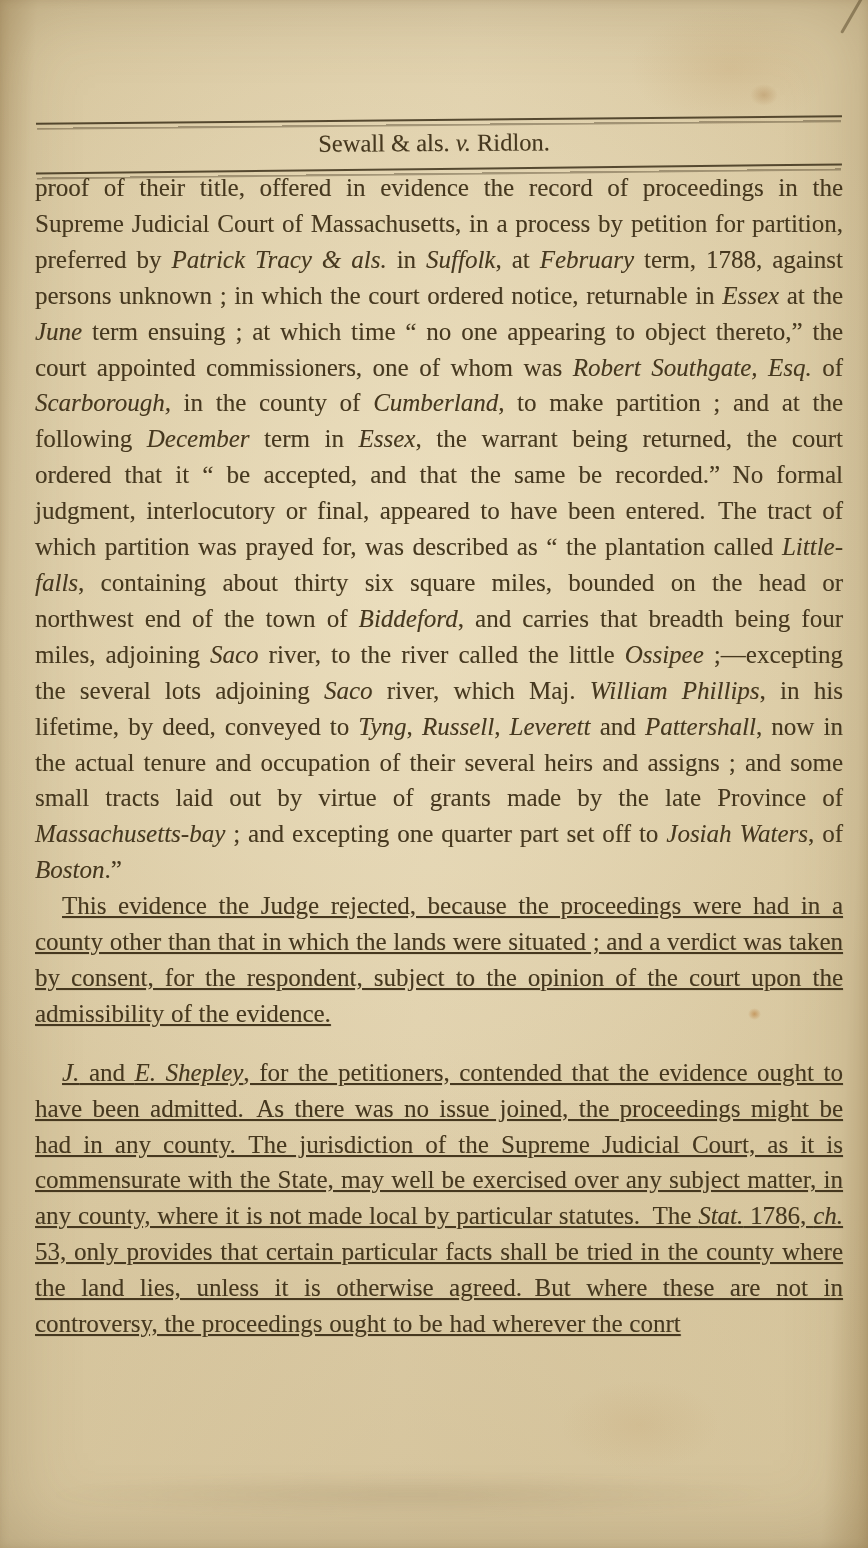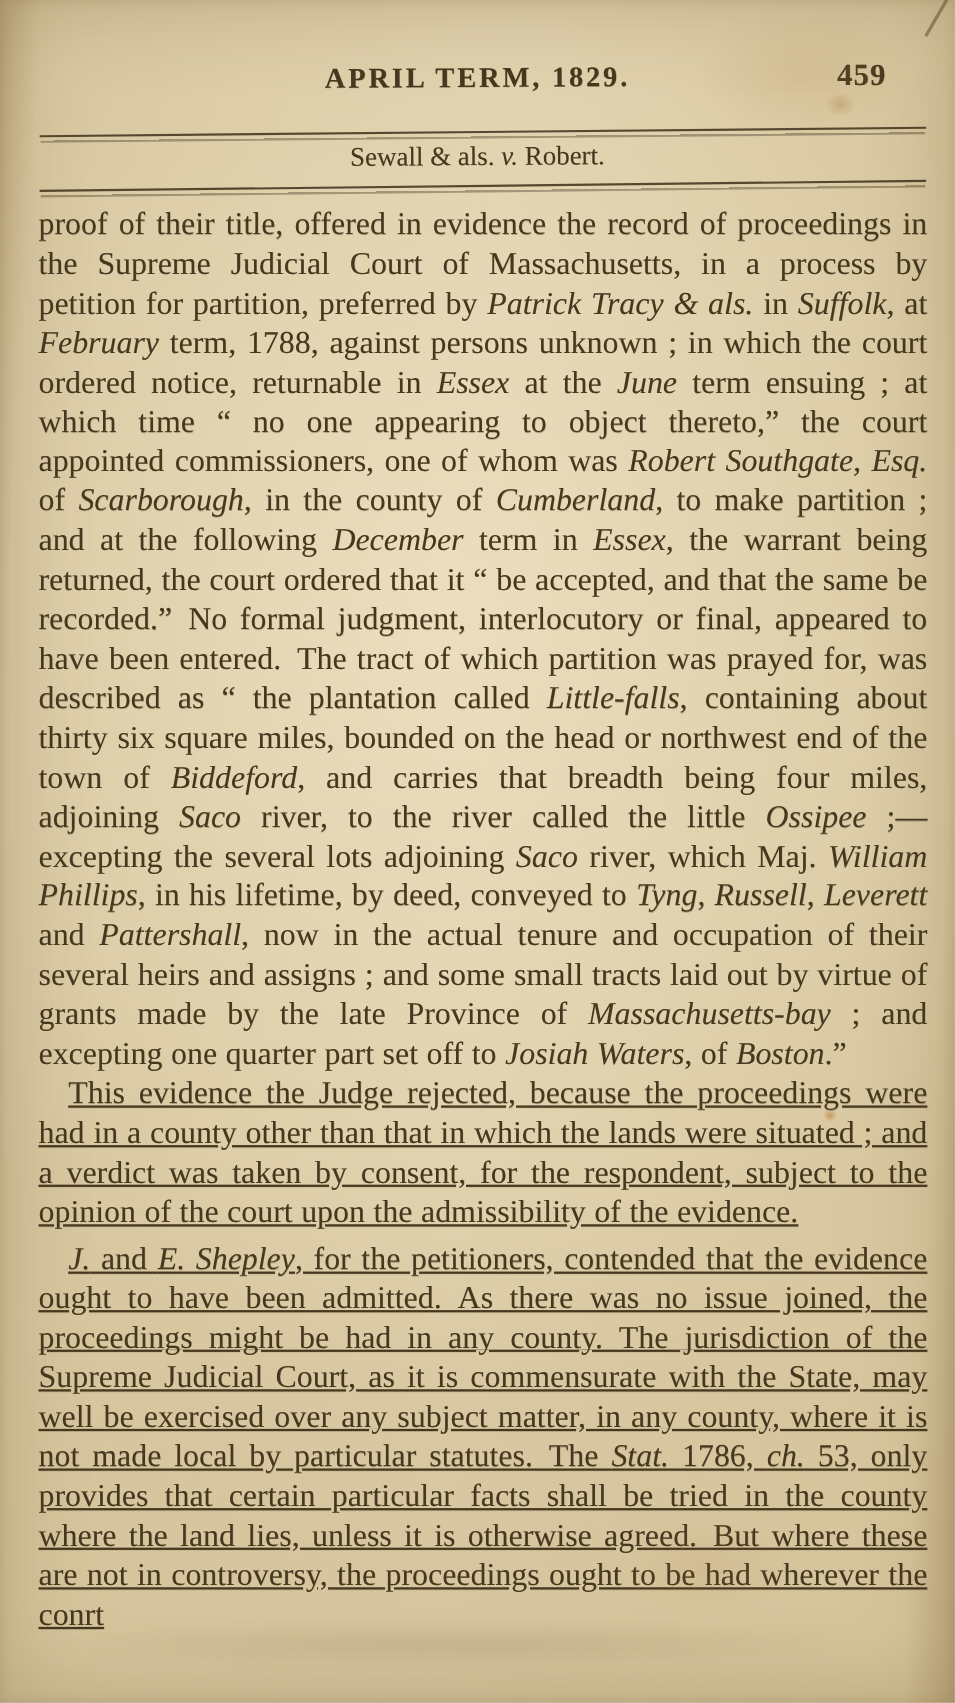--- a/index.html
+++ b/index.html
@@ -41,28 +41,28 @@
   .rule-bottom{top:168px;transform:rotate(-0.65deg);}
   .case-title{
     position:absolute;top:129px;left:0;right:0;
     text-align:center;font-size:24.5px;
     transform:rotate(-0.35deg);
     text-shadow:0.3px 0.3px 0.5px rgba(70,55,30,0.35);
   }
 
   
   .body-text{
-    position:absolute;top:187px;left:35px;width:808px;
-    font-size:29px;line-height:35.9px;text-align:justify;
+    position:absolute;top:170px;left:35px;width:808px;
+    font-size:25px;line-height:35.9px;text-align:justify;
     word-spacing:0.5px;
     text-shadow:0.3px 0.3px 0.6px rgba(70,55,30,0.30);
   }
   .body-text p{margin:0;}
   .body-text p.indent{text-indent:27px;text-decoration:underline;}
-  .body-text p.gap{margin-top:7px;}
+  .body-text p.gap{margin-top:23px;}
   .body-text i{font-style:italic;}
 
   
   .blemish{position:absolute;pointer-events:none;border-radius:50%;}
   .stain-top-right{top:8px;left:630px;width:200px;height:120px;
     background:radial-gradient(closest-side, rgba(176,130,70,0.16), rgba(176,130,70,0));}
   .stain-dot-upper{top:84px;left:750px;width:28px;height:22px;
     background:radial-gradient(closest-side, rgba(160,110,55,0.30), rgba(160,110,55,0));}
   .stain-dot-mid{top:1008px;left:748px;width:13px;height:12px;
     background:radial-gradient(closest-side, rgba(180,115,45,0.55), rgba(180,115,45,0));}
@@ -72,27 +72,23 @@
   .stain-bottom{top:1380px;left:560px;width:160px;height:90px;
     background:radial-gradient(closest-side, rgba(170,120,60,0.10), rgba(170,120,60,0));}
   .corner-mark{top:-8px;right:14px;width:3px;height:44px;border-radius:2px;
     background:rgba(95,78,48,0.55);transform:rotate(30deg);}
 </style>
 </head>
 <body>
 
 <div class="page" style="color: rgb(70, 56, 31); background-color: rgb(216, 199, 160);">
 
-  <div class="header">
-    <span class="running-head">APRIL TERM, 1829.</span>
-    <span class="page-number">459</span>
-  </div>
 
   <div class="rule rule-top"></div>
-  <div class="case-title"><span>Sewall &amp; als. </span><i>v.</i><span> Robert.</span></div>
+  <div class="case-title"><span>Sewall &amp; als. </span><i>v.</i><span> Ridlon.</span></div>
   <div class="rule rule-bottom"></div>
 
   <div class="body-text">
       <p><span>proof of their title, offered in evidence the record of proceedings in the Supreme Judicial Court of Massachusetts, in a process by petition for partition, preferred by </span><i>Patrick Tracy &amp; als.</i><span> in </span><i>Suffolk</i><span>, at </span><i>February</i><span> term, 1788, against persons unknown&nbsp;; in which the court ordered notice, returnable in </span><i>Essex</i><span> at the </span><i>June</i><span> term ensuing&nbsp;; at which time “&nbsp;no one appearing to object thereto,” the court appointed commissioners, one of whom was </span><i>Robert Southgate, Esq.</i><span> of </span><i>Scarborough,</i><span> in the county of </span><i>Cumberland</i><span>, to make partition&nbsp;; and at the following </span><i>December</i><span> term in </span><i>Essex</i><span>, the warrant being returned, the court ordered that it “&nbsp;be accepted, and that the same be recorded.” No formal judgment, interlocutory or final, appeared to have been entered. The tract of which partition was prayed for, was described as “&nbsp;the plantation called </span><i>Little-falls</i><span>, containing about thirty six square miles, bounded on the head or northwest end of the town of </span><i>Biddeford</i><span>, and carries that breadth being four miles, adjoining </span><i>Saco</i><span> river, to the river called the little </span><i>Ossipee</i><span>&nbsp;;—excepting the several lots adjoining </span><i>Saco</i><span> river, which Maj. </span><i>William Phillips</i><span>, in his lifetime, by deed, conveyed to </span><i>Tyng</i><span>, </span><i>Russell</i><span>, </span><i>Leverett</i><span> and </span><i>Pattershall</i><span>, now in the actual tenure and occupation of their several heirs and assigns&nbsp;; and some small tracts laid out by virtue of grants made by the late Province of </span><i>Massachusetts-bay</i><span>&nbsp;; and excepting one quarter part set off to </span><i>Josiah Waters</i><span>, of </span><i>Boston</i><span>.”</span></p>
       <p class="indent"><span>This evidence the Judge rejected, because the proceedings were had in a county other than that in which the lands were situated&nbsp;; and a verdict was taken by consent, for the respondent, subject to the opinion of the court upon the admissibility of the evidence.</span></p>
       <p class="indent gap"><i>J.</i><span> and </span><i>E. Shepley</i><span>, for the petitioners, contended that the evidence ought to have been admitted. As there was no issue joined, the proceedings might be had in any county. The jurisdiction of the Supreme Judicial Court, as it is commensurate with the State, may well be exercised over any subject matter, in any county, where it is not made local by particular statutes. The </span><i>Stat.</i><span> 1786, </span><i>ch.</i><span> 53, only provides that certain particular facts shall be tried in the county where the land lies, unless it is otherwise agreed. But where these are not in controversy, the proceedings ought to be had wherever the conrt</span></p>
     </div>
 
   <div class="blemish stain-top-right"></div>
   <div class="blemish stain-dot-upper"></div>

